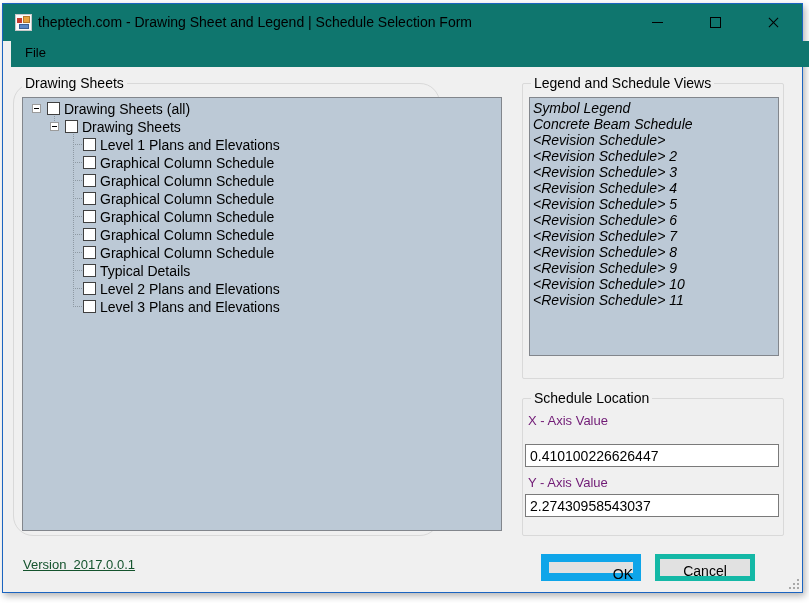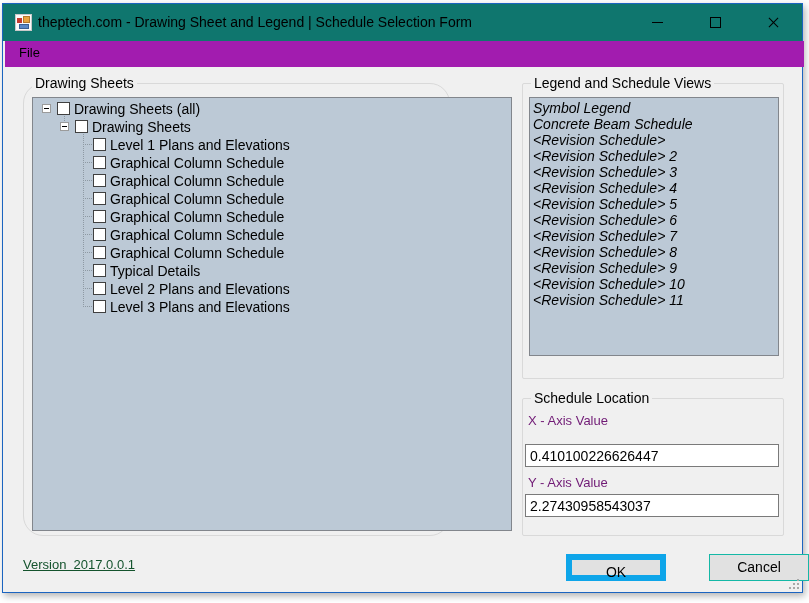--- a/index.html
+++ b/index.html
@@ -21,28 +21,28 @@
   .caption-buttons { position:absolute; right:0; top:0; height:37px; display:flex; }
   .cap-btn { width:58px; height:37px; display:flex; align-items:center; justify-content:center; position:relative; }
   .glyph-min { width:11px; height:1px; background:#000; }
   .glyph-max { width:11px; height:11px; border:1px solid #000; background:transparent; }
   .glyph-close { position:relative; width:13px; height:13px; }
   .glyph-close span { position:absolute; left:0; top:6px; width:13px; height:1px; background:#000; }
   .glyph-close span:nth-child(1){ transform:rotate(45deg); }
   .glyph-close span:nth-child(2){ transform:rotate(-45deg); }
 
   
-  .menubar { position:absolute; left:2px; top:37px; width:100%; height:26px; background:#a21caf; }
+  .menubar { position:absolute; left:8px; top:37px; width:100%; height:26px; background:#0f766e; }
   .menu-item { display:inline-block; padding:4px 9px 0 9px; margin-left:5px; font-size:13px; color:#000; }
 
   
   .groupbox { position:absolute; border:1px solid #d9d9d9; border-radius:2px; }
   .groupbox > .legend { position:absolute; left:8px; top:-9px; padding:0 3px; background:#f0f0f0;
     font-size:14px; color:#000; white-space:nowrap; }
-  .gb-sheets   { left:20px;  top:79px;  width:427px; height:453px;border-radius:20px; }
+  .gb-sheets   { left:10px;  top:79px;  width:427px; height:453px;border-radius:20px; }
   .gb-legend   { left:519px; top:79px;  width:262px; height:296px; }
   .gb-viewport { left:519px; top:394px; width:262px; height:138px; }
 
   
   .tree { position:absolute; left:8px; top:13px; width:480px; height:434px;
     background:#bcc9d6; border:1px solid #82868c; overflow:hidden; }
   .tree-rows { position:absolute; left:0; top:2px; width:100%; }
   .tree-row { position:relative; height:18px;text-decoration:underline; }
   .tree-row .expander { position:absolute; width:9px; height:9px; top:4px;
     background:#fff; border:1px solid #9b9b9b; }
@@ -70,22 +70,22 @@
     border:1px solid #7a7a7a; font-family:"Liberation Sans","DejaVu Sans",sans-serif;
     font-size:14px; color:#000; padding:0 0 0 4px; outline:none; }
   .vp-input-x { top:45px; } .vp-input-y { top:95px; }
 
   
   .version-link { position:absolute; left:20px; top:553px; font-size:13px; color:#14532d;
     text-decoration:underline; white-space:pre; cursor:pointer; }
   .btn { position:absolute; top:550px; width:100px; height:27px; background:#e1e1e1;
     font-family:"Liberation Sans","DejaVu Sans",sans-serif; font-size:14px; color:#000;
     text-align:center; line-height:24px; }
-  .btn-ok { left:563px; border:6px solid #0ea5e9; }
-  .btn-cancel { left:706px; border:1px solid #14b8a6; line-height:25px; }
+  .btn-ok { left:538px; border:8px solid #0ea5e9;text-align:right; }
+  .btn-cancel { left:652px; border:5px solid #14b8a6; line-height:25px; }
 
   .resize-grip { position:absolute; right:3px; bottom:3px; width:10px; height:10px; }
   .resize-grip i { position:absolute; width:2px; height:2px; background:#a8a8a8; }
   .g1{right:0;bottom:0} .g2{right:4px;bottom:0} .g3{right:8px;bottom:0}
   .g4{right:0;bottom:4px} .g5{right:4px;bottom:4px} .g6{right:0;bottom:8px}
 </style>
 </head>
 <body>
 
 <div class="window">

